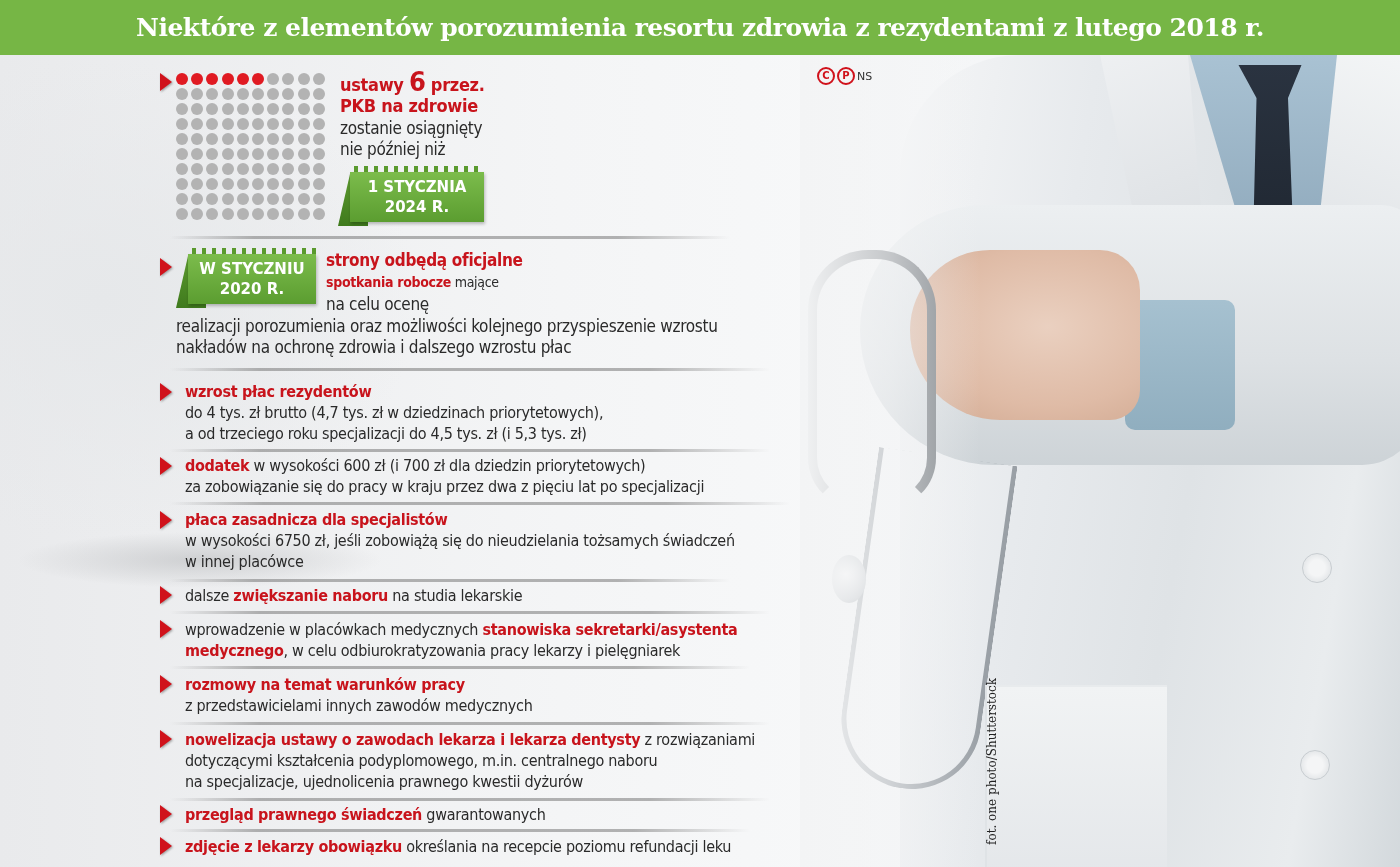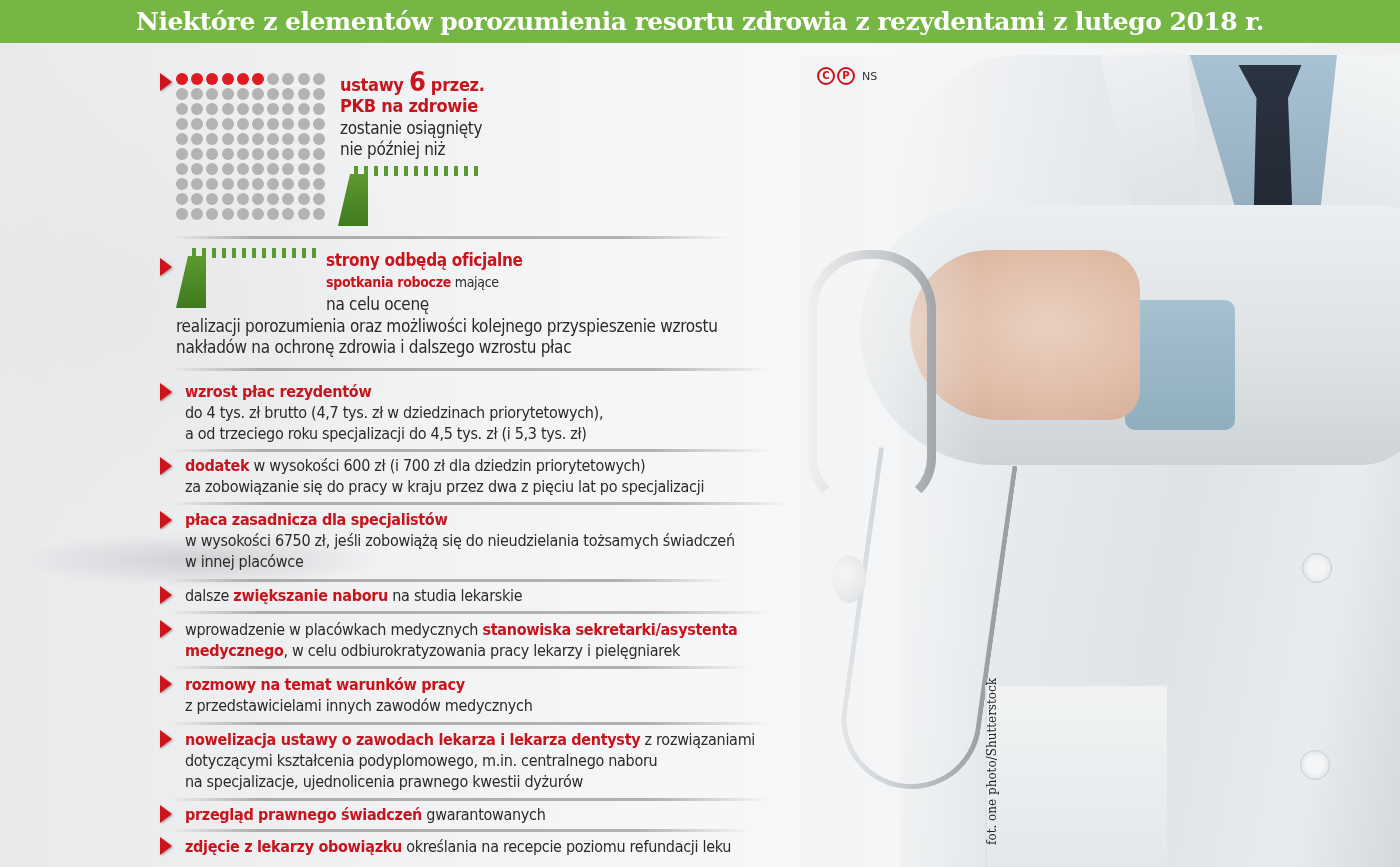--- a/index.html
+++ b/index.html
@@ -83,21 +83,21 @@
     border-left: 2px solid #dfe3e6; border-top: 2px solid #e8ebed;
     background: linear-gradient(180deg, #f1f3f4, #e4e7ea);
   }
   .fade-left {
     position: absolute; left: 0; top: 0; width: 180px; height: 812px;
     background: linear-gradient(90deg, rgba(243,244,245,1) 0%, rgba(243,244,245,.6) 50%, rgba(243,244,245,0) 100%);
   }
 
   
   .header {
-    position: absolute; left: 0; top: 0; width: 1400px; height: 43px;
+    position: absolute; left: 0; top: 0; width: 1400px; height: 55px;
     background: #76b645;
     display: flex; align-items: center; justify-content: center;
   }
   .header-title {
     color: #ffffff; font-family: "DejaVu Serif", serif; font-weight: bold;
     font-size: 25px; letter-spacing: -0.5px; margin-left: 0px;
   }
 
   
   .content { position: absolute; left: 0; top: 0; }
@@ -142,21 +142,21 @@
     background: repeating-linear-gradient(90deg, #5a9a2e 0 4px, transparent 4px 10px);
   }
 
   
   .cp { position: absolute; left: 817px; top: 67px; display: flex; align-items: center; gap: 2px; }
   .cp-circle {
     width: 14px; height: 14px; border: 2px solid #d0121b; border-radius: 50%;
     color: #d0121b; font-size: 10px; font-weight: bold; line-height: 14px; text-align: center;
     font-family: "DejaVu Sans", sans-serif;
   }
-  .cp-ns { font-size: 11px; color: #333; margin-left: 5px; font-family: "DejaVu Sans", sans-serif; }
+  .cp-ns { font-size: 11px; color: #333; font-family: "DejaVu Sans", sans-serif; }
   .photo-credit {
     position: absolute; left: 985px; top: 845px;
     transform: rotate(-90deg); transform-origin: 0 0;
     font-family: "DejaVu Serif", serif; font-size: 12px; color: #222; white-space: nowrap;
   }
 </style>
 </head>
 <body>
 
 <div class="bg"></div>
@@ -296,28 +296,36 @@
     </div>
   <div class="txt" style="left:340px;top:70px;font-size:18px;line-height:24px;">
     <span class="red">ustawy </span><span class="red" style="font-size:27px">6</span><span class="red"> przez.</span>
   </div>
   <div class="txt red" style="left:340px;top:95px;font-size:18px;line-height:22px;">PKB na zdrowie</div>
   <div class="txt" style="left:340px;top:117px;font-size:17px;line-height:22px;">zostanie osiągnięty</div>
   <div class="txt" style="left:340px;top:138px;font-size:17px;line-height:22px;">nie później niż</div>
   <div class="cal" style="left:338px;top:166px;width:150px;height:62px;">
     <div class="cal-back"></div>
     <div class="cal-rings" style="width:130px"></div>
+    <div class="cal-face" style="width:134px">
+      <span>1 STYCZNIA</span>
+      <span>2024 R.</span>
+    </div>
   </div>
 
   <div class="sep" style="left:170px;top:236px;width:560px;"></div>
 
   <div class="arrow" style="left:160px;top:258px"></div>
   <div class="cal" style="left:176px;top:248px;width:145px;height:62px;">
     <div class="cal-back"></div>
     <div class="cal-rings" style="width:125px"></div>
+    <div class="cal-face" style="width:128px">
+      <span>W STYCZNIU</span>
+      <span>2020 R.</span>
+    </div>
   </div>
   <div class="txt red" style="left:326px;top:250px;font-size:17px;line-height:21px;">strony odbędą oficjalne</div>
   <div class="txt" style="left:326px;top:272px;font-size:14px;line-height:21px;">
     <span class="red">spotkania robocze</span><span> mające</span>
   </div>
   <div class="txt" style="left:326px;top:294px;font-size:17px;line-height:21px;">na celu ocenę</div>
   <div class="txt" style="left:176px;top:316px;font-size:17px;line-height:21px;">realizacji porozumienia oraz możliwości kolejnego przyspieszenie wzrostu</div>
   <div class="txt" style="left:176px;top:337px;font-size:17px;line-height:21px;">nakładów na ochronę zdrowia i dalszego wzrostu płac</div>
 
   <div class="sep" style="left:170px;top:368px;width:600px;"></div>

